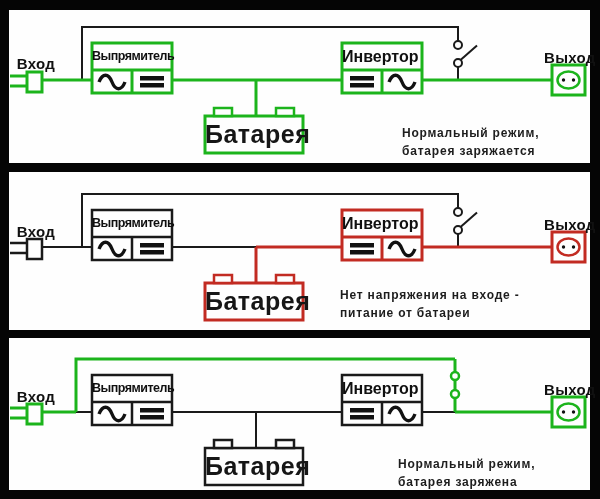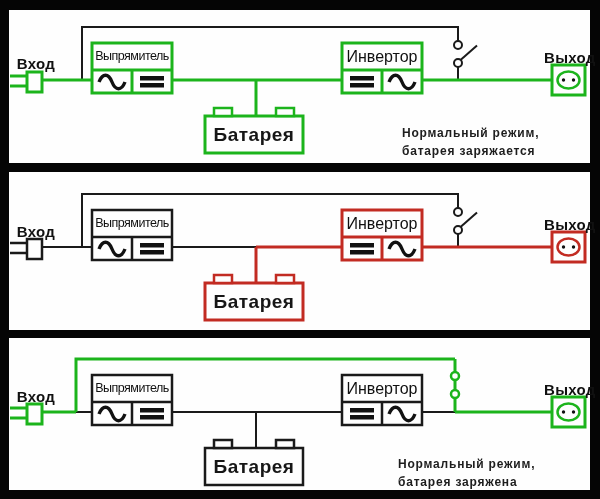--- a/index.html
+++ b/index.html
@@ -10,28 +10,28 @@
   .panel{position:absolute;left:9px;width:581px;background:#fefefe;}
   .panel1{top:10px;height:153px;}
   .panel2{top:172px;height:158px;}
   .panel3{top:338px;height:152px;}
   svg.wiring{position:absolute;left:0;top:0;width:600px;height:499px;display:block;}
   .lbl{
     position:absolute;color:#111;font-weight:bold;text-align:center;
     white-space:nowrap;line-height:14px;font-size:15px;letter-spacing:.3px;
   }
   .boxlbl{
-    position:absolute;color:#101010;font-weight:normal;text-align:center;
+    position:absolute;color:#101010;font-weight:bold;
     white-space:nowrap;line-height:17px;letter-spacing:-0.5px;
   }
   .rectlbl{font-size:12.5px;}
   .invlbl{font-size:16px;letter-spacing:0;}
   .batlbl{
     position:absolute;color:#161616;font-weight:bold;text-align:center;
-    font-size:19px;letter-spacing:.5px;line-height:21px;white-space:nowrap;
+    font-size:25px;letter-spacing:.5px;line-height:21px;white-space:nowrap;
   }
   .caption{
     position:absolute;color:#1d1d1d;font-weight:bold;font-size:12px;
     letter-spacing:.8px;line-height:18px;white-space:pre-line;text-align:left;
   }
 </style>
 </head>
 <body>
 
 <div class="stage">
@@ -204,20 +204,22 @@
   <div class="batlbl" style="left:205px;top:124px;width:98px;">Батарея</div>
   <div class="lbl" style="left:544px;top:51px;width:48px;">Выход</div>
   <div class="caption" style="left:402px;top:124px;">Нормальный режим,
 батарея заряжается</div>
 
   <div class="lbl" style="left:12px;top:225px;width:48px;">Вход</div>
   <div class="boxlbl rectlbl" style="left:92px;top:215px;width:80px;">Выпрямитель</div>
   <div class="boxlbl invlbl" style="left:342px;top:215px;width:80px;">Инвертор</div>
   <div class="batlbl" style="left:205px;top:291px;width:98px;">Батарея</div>
   <div class="lbl" style="left:544px;top:218px;width:48px;">Выход</div>
+  <div class="caption" style="left:340px;top:286px;">Нет напряжения на входе -
+питание от батареи</div>
 
   <div class="lbl" style="left:12px;top:390px;width:48px;">Вход</div>
   <div class="boxlbl rectlbl" style="left:92px;top:380px;width:80px;">Выпрямитель</div>
   <div class="boxlbl invlbl" style="left:342px;top:380px;width:80px;">Инвертор</div>
   <div class="batlbl" style="left:205px;top:456px;width:98px;">Батарея</div>
   <div class="lbl" style="left:544px;top:383px;width:48px;">Выход</div>
   <div class="caption" style="left:398px;top:455px;">Нормальный режим,
 батарея заряжена</div>
 
 </div>

